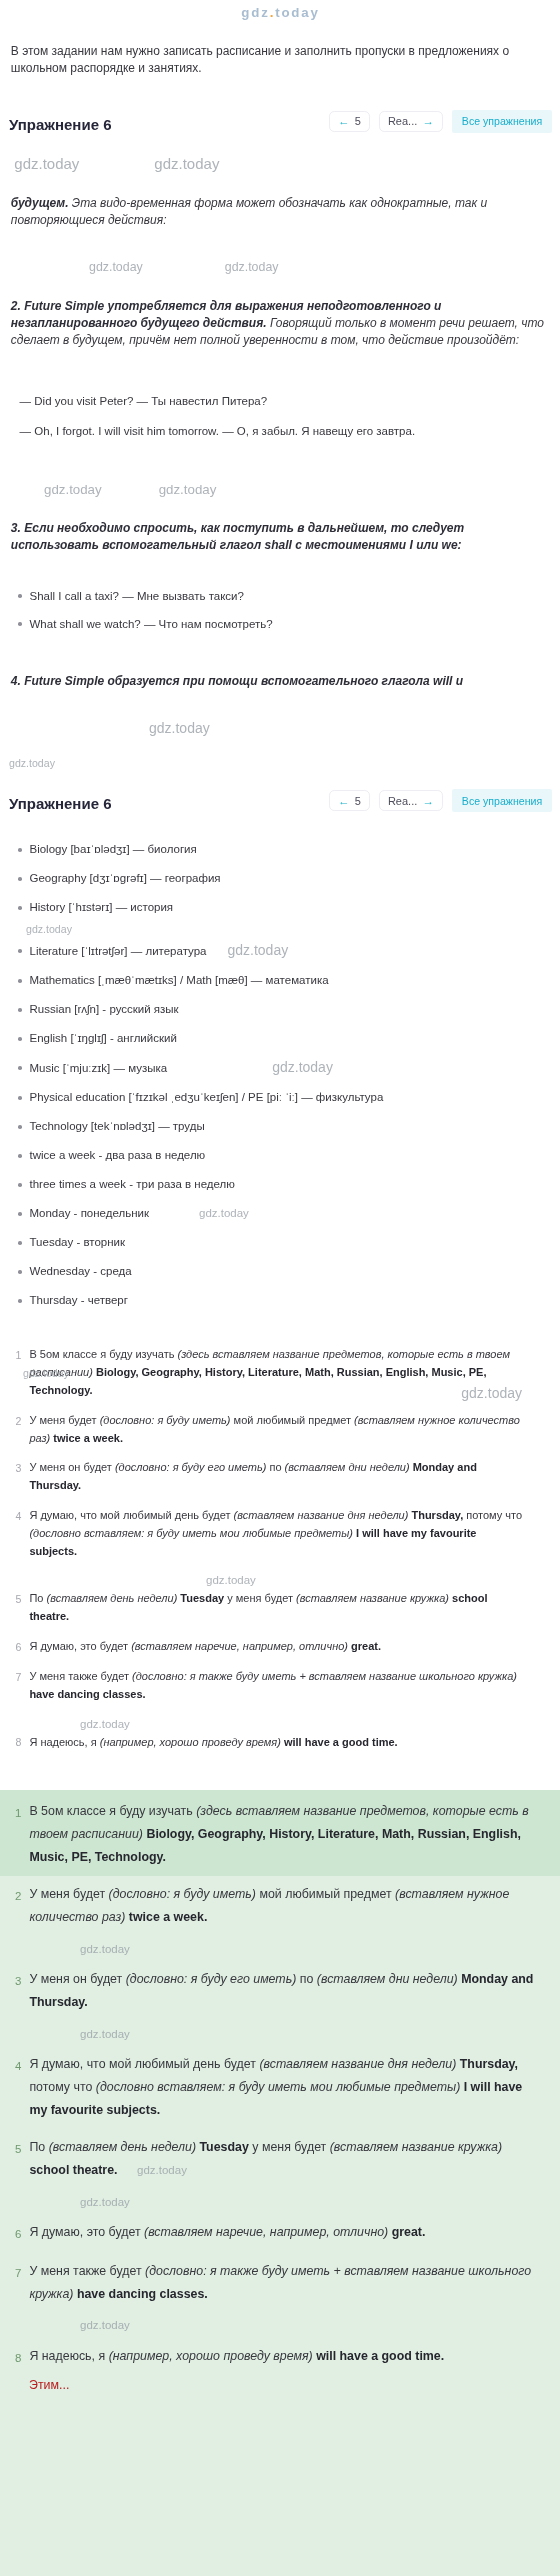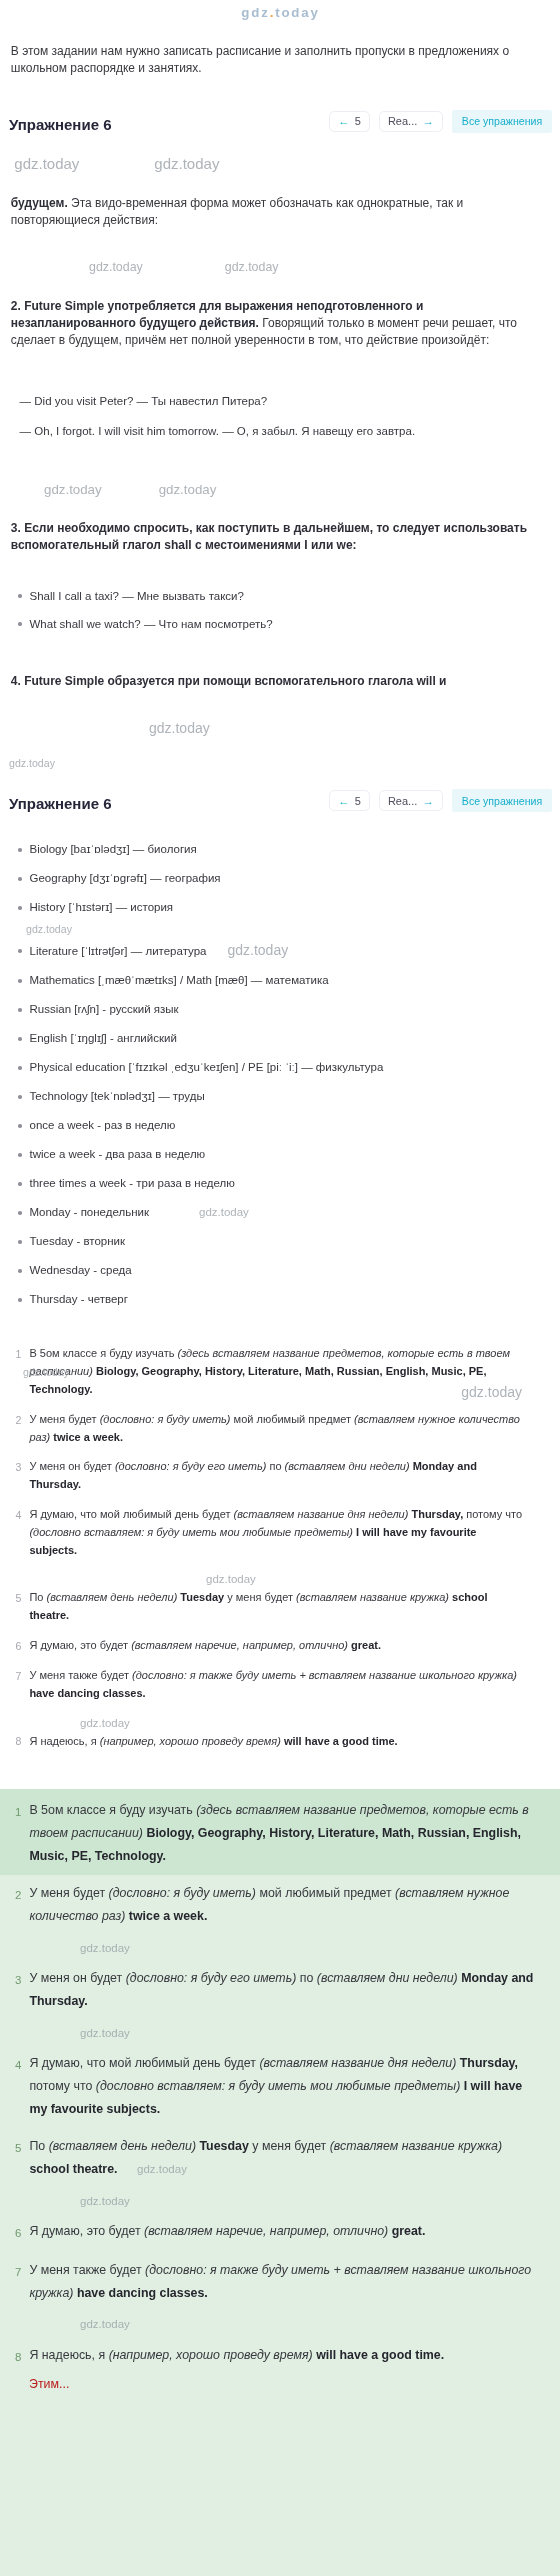--- a/index.html
+++ b/index.html
@@ -10,21 +10,21 @@
   .logo .logo-dot{color:#f2a33c;}
   .intro{font-size:12px;line-height:17px;margin:1.8px 1.8px 10.6px;flex:none;}
   .ex-header{display:flex;align-items:flex-end;margin:7px 0 3.5px;flex:none;}
   .ex-title{font-size:15px;font-weight:700;color:#26263a;}
   .ex-nav{margin-left:auto;display:flex;align-items:center;gap:9px;}
   .nav-chip{display:flex;align-items:center;gap:5.3px;font-size:11px;color:#4d4d5c;border:0.9px solid #ededf3;border-radius:5.3px;padding:3.5px 8px;cursor:pointer;background:#fff;}
   .arrow{color:#17b2c9;font-size:11.5px;}
   .all-btn{background:#e9f7fb;color:#17aecb;font-size:10.6px;border-radius:2px;padding:5.3px 9.8px;cursor:pointer;white-space:nowrap;}
   .wm{color:#9aa1a8;opacity:.8;font-size:12.4px;white-space:nowrap;}
   .wm-row{display:flex;align-items:center;height:23px;flex:none;}
-  .para{font-size:12px;line-height:17px;margin:3.5px 1.8px 10.6px;flex:none;}
+  .para{font-size:12px;line-height:17px;margin:3.5px 1.8px 10.6px;flex:none;font-style:italic;}
   .b{font-weight:700;color:#2e2e38;}
   ul.dots{list-style:none;margin:7px 0 9px;padding:0 0 0 9px;flex:none;}
   ul.dots li{position:relative;padding-left:11.5px;font-size:11.5px;line-height:16px;margin-bottom:12.4px;}
   ul.dots li::before{content:"";position:absolute;left:0;top:6.2px;width:3.5px;height:3.5px;border-radius:50%;background:#90909a;}
   .dialog{margin:5.3px 0 9px 10.6px;flex:none;}
   .dialog p{font-size:11.5px;line-height:16px;margin:12px 0 14px;}
   ul.vocab{list-style:none;margin:3.5px 0 9px;padding:0 0 0 9px;flex:none;}
   ul.vocab li{position:relative;padding-left:11.5px;font-size:11.5px;line-height:29px;}
   ul.vocab li::before{content:"";position:absolute;left:0;top:13.3px;width:3.5px;height:3.5px;border-radius:50%;background:#90909a;}
   ul.vocab li.wm-li{line-height:14px;}
@@ -127,23 +127,23 @@
 
   <ul class="vocab">
     <li><span>Biology [baɪˈɒlədʒɪ] — биология</span></li>
     <li><span>Geography [dʒɪˈɒgrəfɪ] — география</span></li>
     <li><span>History [ˈhɪstərɪ] — история</span></li>
     <li class="wm-li"><span class="wm" style="font-size:10.6px;margin-left:-3.5px;">gdz.today</span></li>
     <li><span>Literature [ˈlɪtrətʃər] — литература</span><span class="wm" style="margin-left:21px;font-size:14px;">gdz.today</span></li>
     <li><span>Mathematics [ˌmæθˈmætɪks] / Math [mæθ] — математика</span></li>
     <li><span>Russian [rʌʃn] - русский язык</span></li>
     <li><span>English [ˈɪŋglɪʃ] - английский</span></li>
+    <li><span>Music [ˈmjuːzɪk] — музыка</span><span class="wm" style="margin-left:105px;font-size:14px;">gdz.today</span></li>
     <li><span>Physical education [ˈfɪzɪkəl ˌedʒuˈkeɪʃen] / PE [piː ˈiː] — физкультура</span></li>
     <li><span>Technology [tekˈnɒlədʒɪ] — труды</span></li>
-    <li><span>once a week - раз в неделю</span></li>
     <li><span>twice a week - два раза в неделю</span></li>
     <li><span>three times a week - три раза в неделю</span></li>
     <li><span>Monday - понедельник</span><span class="wm" style="margin-left:50px;font-size:11.5px;">gdz.today</span></li>
     <li><span>Tuesday - вторник</span></li>
     <li><span>Wednesday - среда</span></li>
     <li><span>Thursday - четверг</span></li>
   </ul>
 
   <div class="tasks">
     <div class="task">

